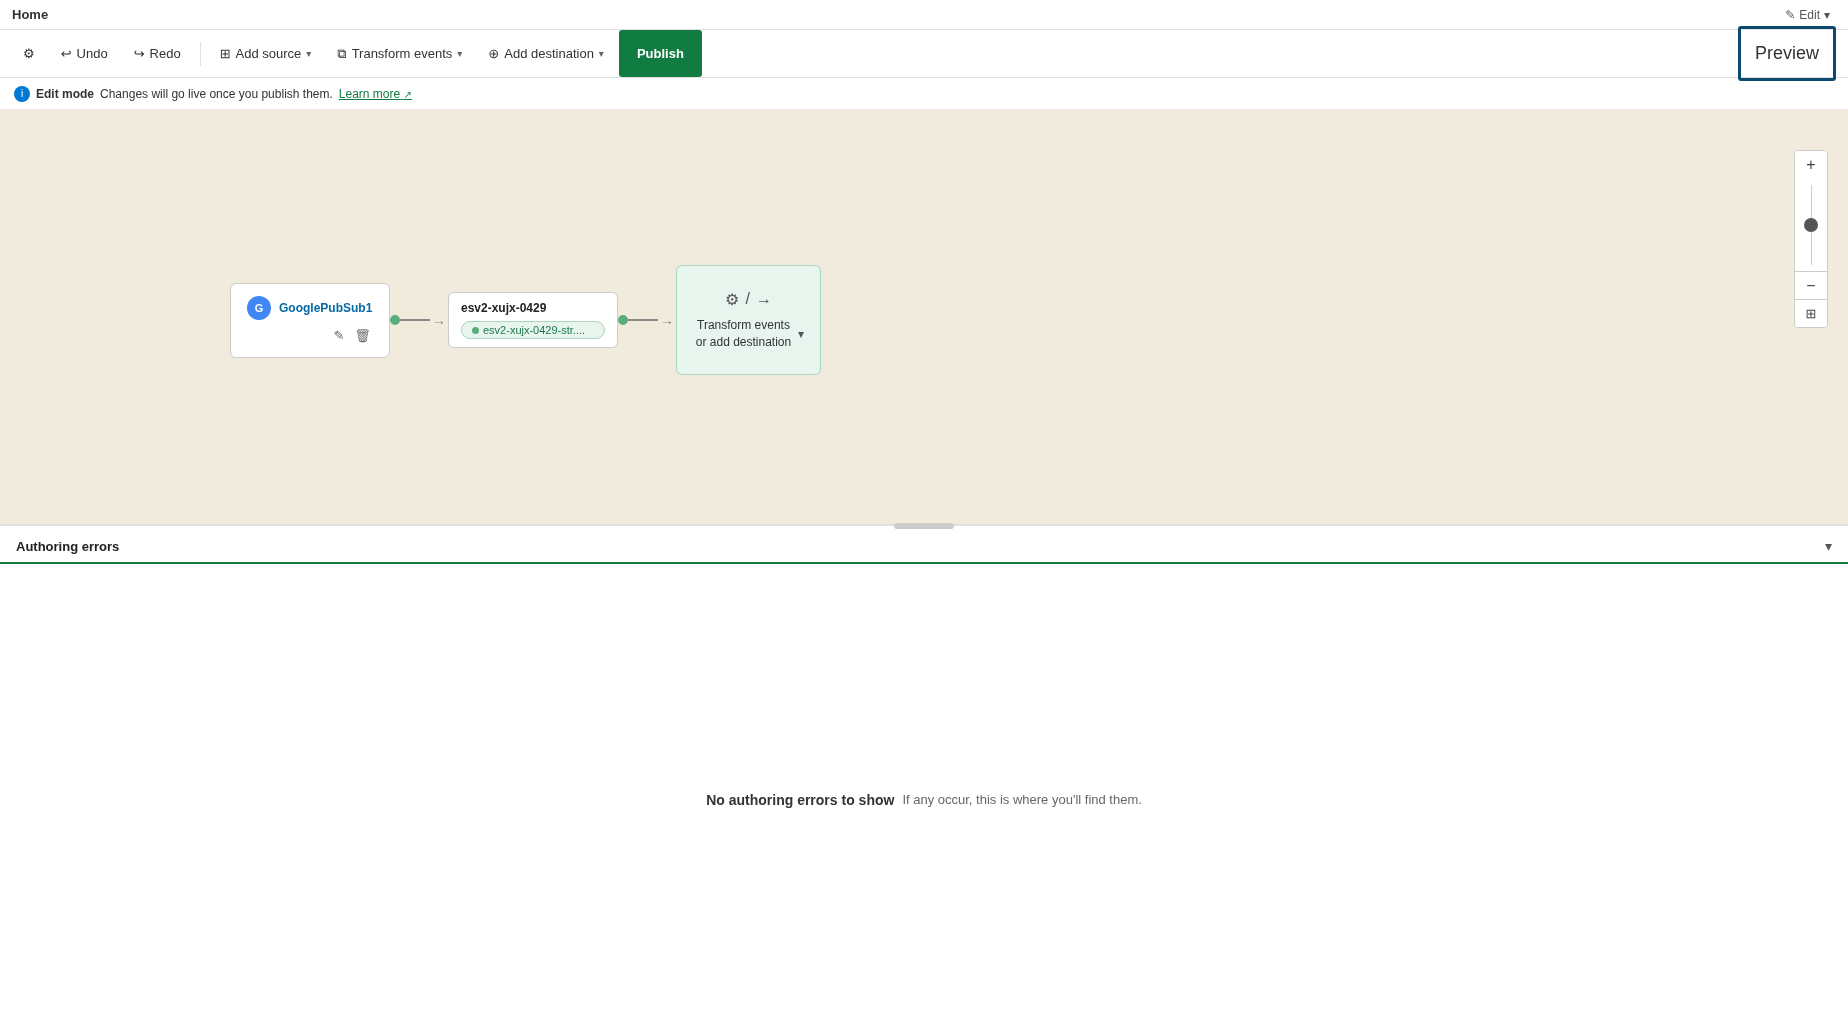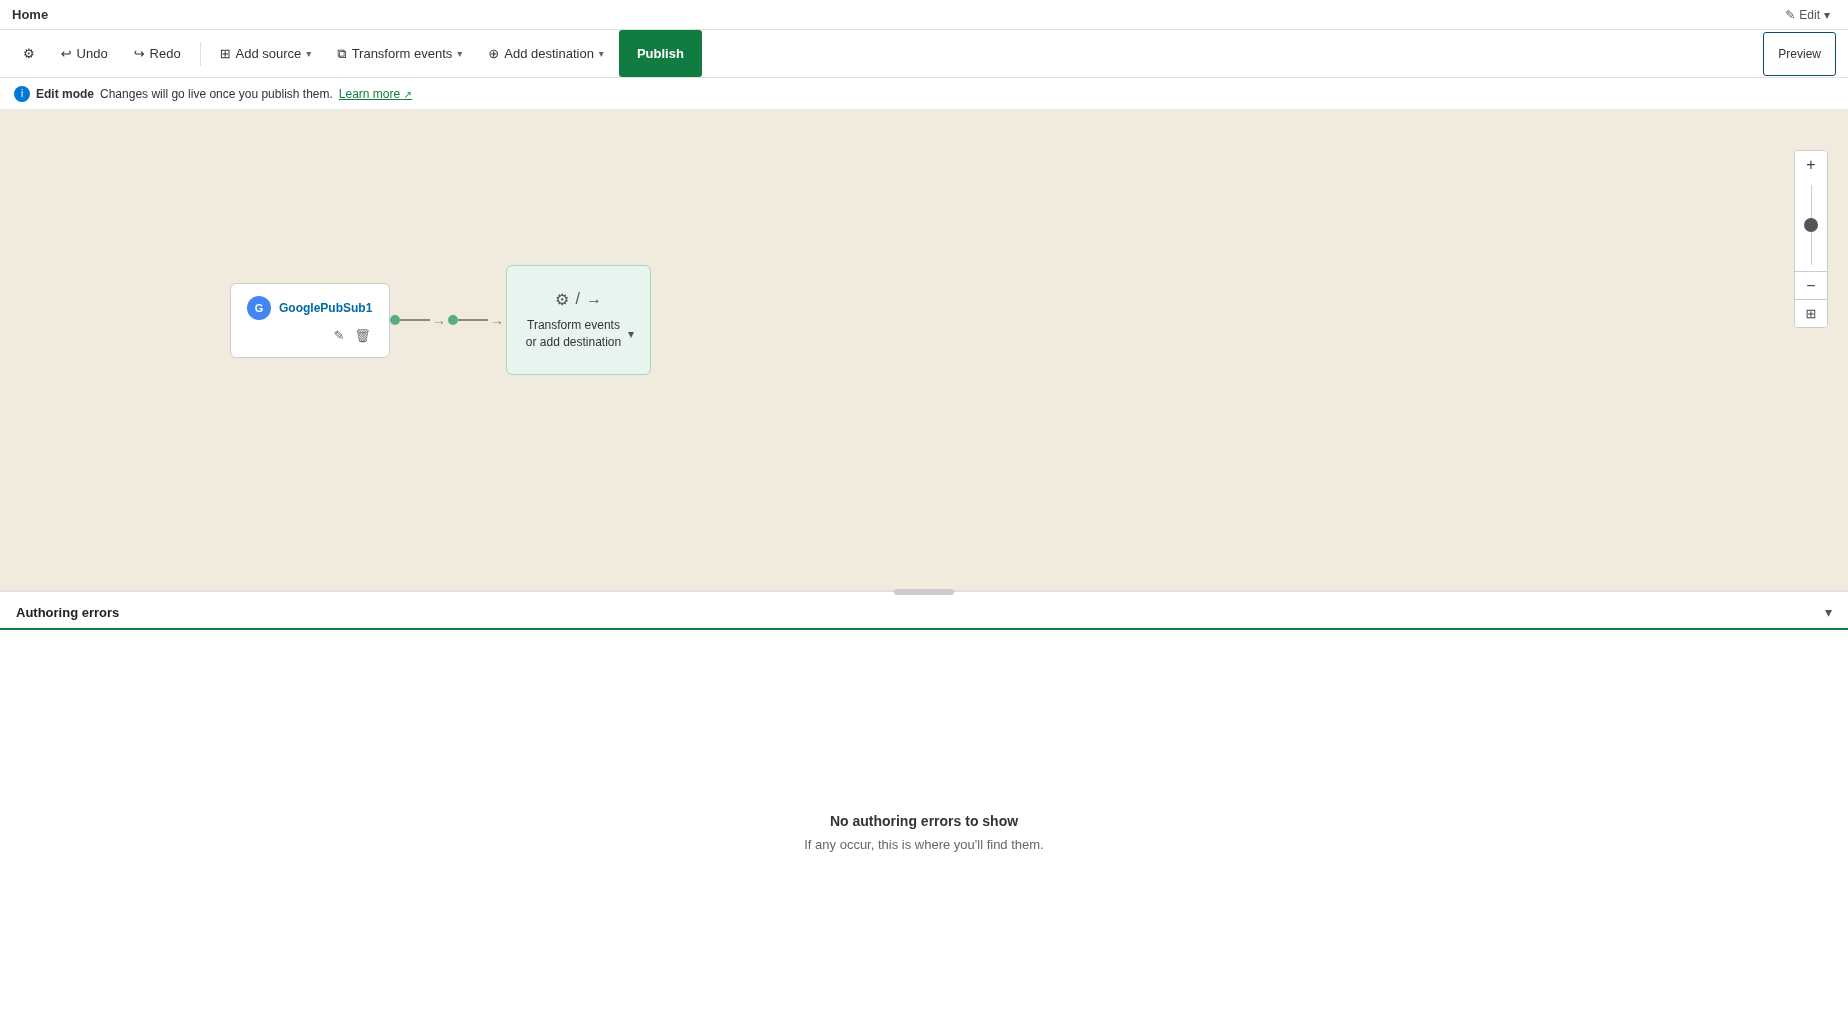--- a/index.html
+++ b/index.html
@@ -74,24 +74,24 @@
       border-radius: 3px;
       padding: 16px 18px;
       font-size: 13px;
       font-weight: 600;
       cursor: pointer;
     }
     .preview-btn {
       margin-left: auto;
       padding: 14px 14px;
       background: none;
-      border: 1px solid #0c4a6e;
+      border: 3px solid #0c4a6e;
       border-radius: 3px;
       cursor: pointer;
-      font-size: 12px;
+      font-size: 18px;
       color: #333;
     }
 
     
     .edit-banner {
       height: 32px;
       background: #fff;
       border-bottom: 1px solid #e8e8e8;
       display: flex;
       align-items: center;
@@ -330,21 +330,21 @@
       text-align: center;
       line-height: 1.4;
     }
     .node-transform-chevron {
       font-size: 12px;
       color: #555;
     }
 
     
     .bottom-panel {
-      height: 445px;
+      height: 511px;
       background: #fff;
       border-top: 2px solid #e0e0e0;
       display: flex;
       flex-direction: column;
     }
     .bottom-panel-header {
       display: flex;
       align-items: center;
       justify-content: space-between;
       padding: 12px 16px 0 16px;
@@ -359,21 +359,21 @@
     .panel-collapse-btn {
       background: none;
       border: none;
       cursor: pointer;
       font-size: 14px;
       color: #555;
     }
     .bottom-panel-content {
       flex: 1;
       display: flex;
-      flex-direction: column;
+      flex-direction: row;
       align-items: center;
       justify-content: center;
       gap: 8px;
     }
     .no-errors-text {
       font-size: 14px;
       font-weight: 600;
       color: #333;
     }
     .no-errors-subtext {
@@ -468,20 +468,27 @@
           </button>
         </div>
       </div>
 
       <div class="connector">
         <div class="connector-dot"></div>
         <div class="connector-line" style="width: 30px;"></div>
         <span class="connector-arrow">→</span>
       </div>
 
+      <div class="node-stream">
+        <div class="node-stream-title">esv2-xujx-0429</div>
+        <div class="stream-chip">
+          <span class="stream-chip-dot"></span>
+          <span>esv2-xujx-0429-str....</span>
+        </div>
+      </div>
 
       <div class="connector">
         <div class="connector-dot"></div>
         <div class="connector-line" style="width: 30px;"></div>
         <span class="connector-arrow">→</span>
       </div>
 
       <div class="node-transform">
         <div class="node-transform-icons">
           <span>⚙</span>

